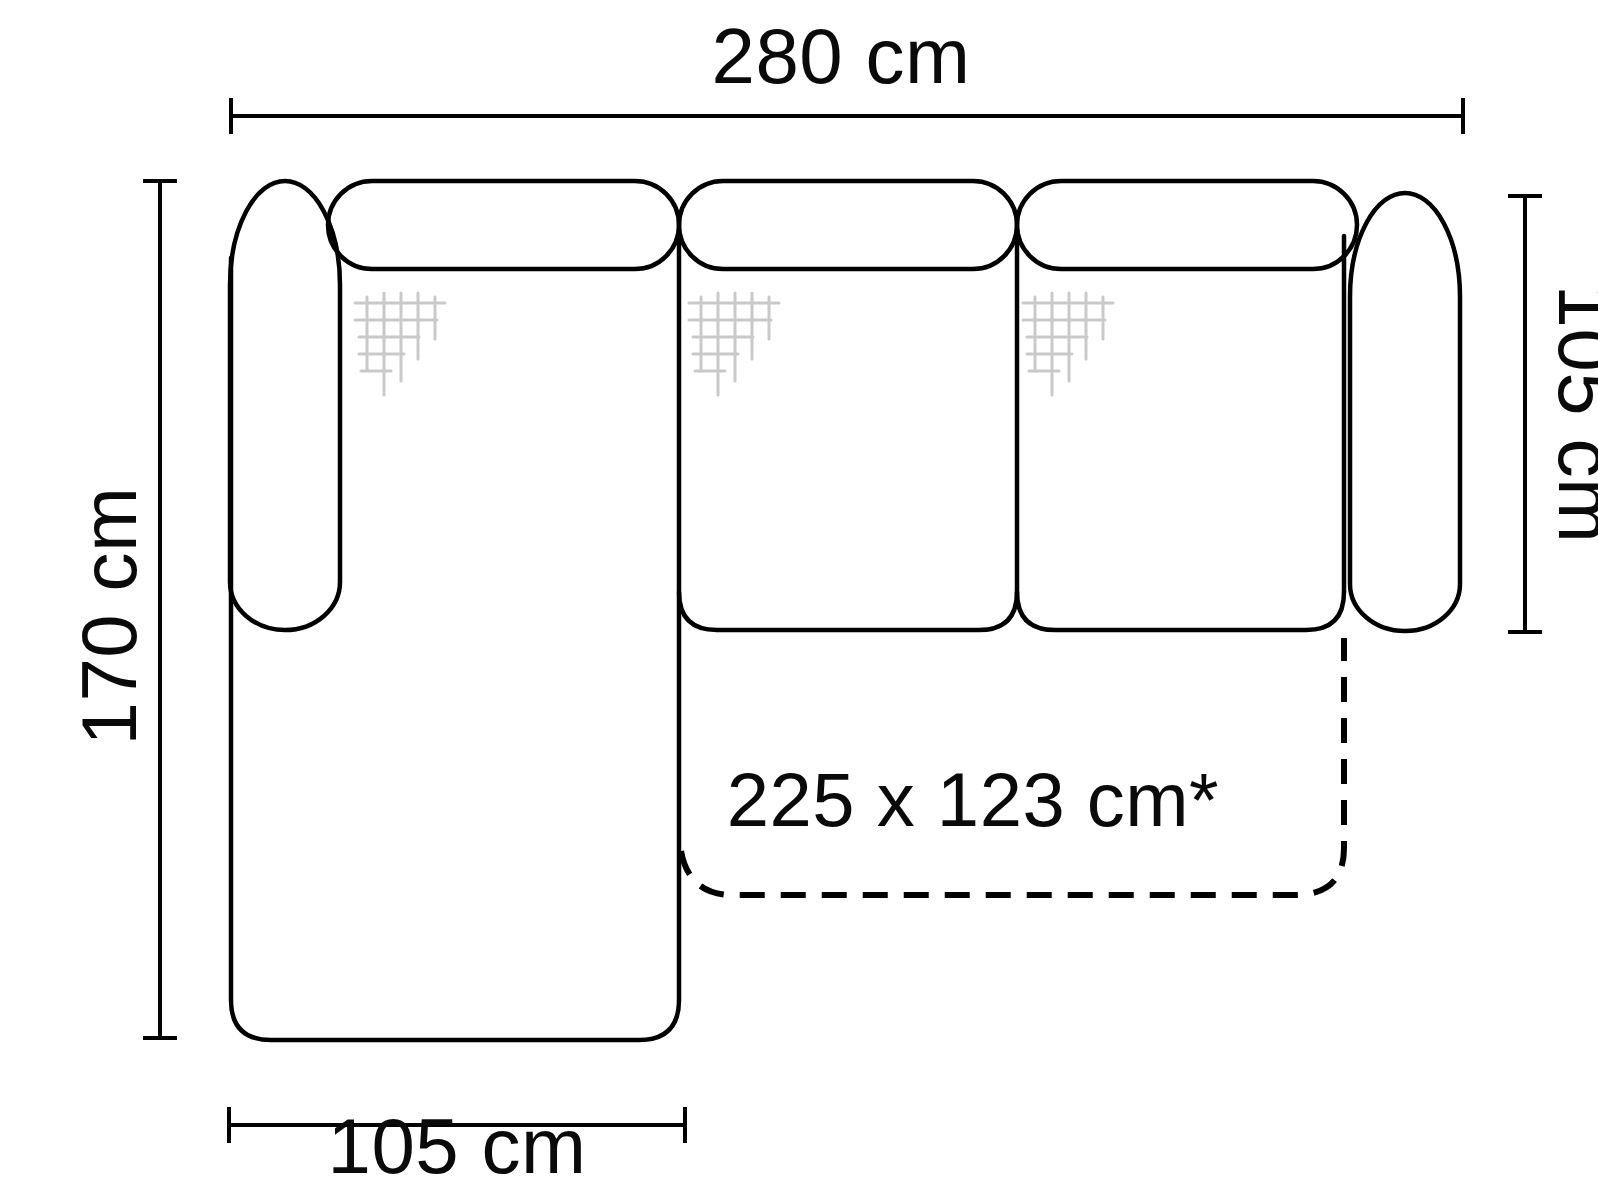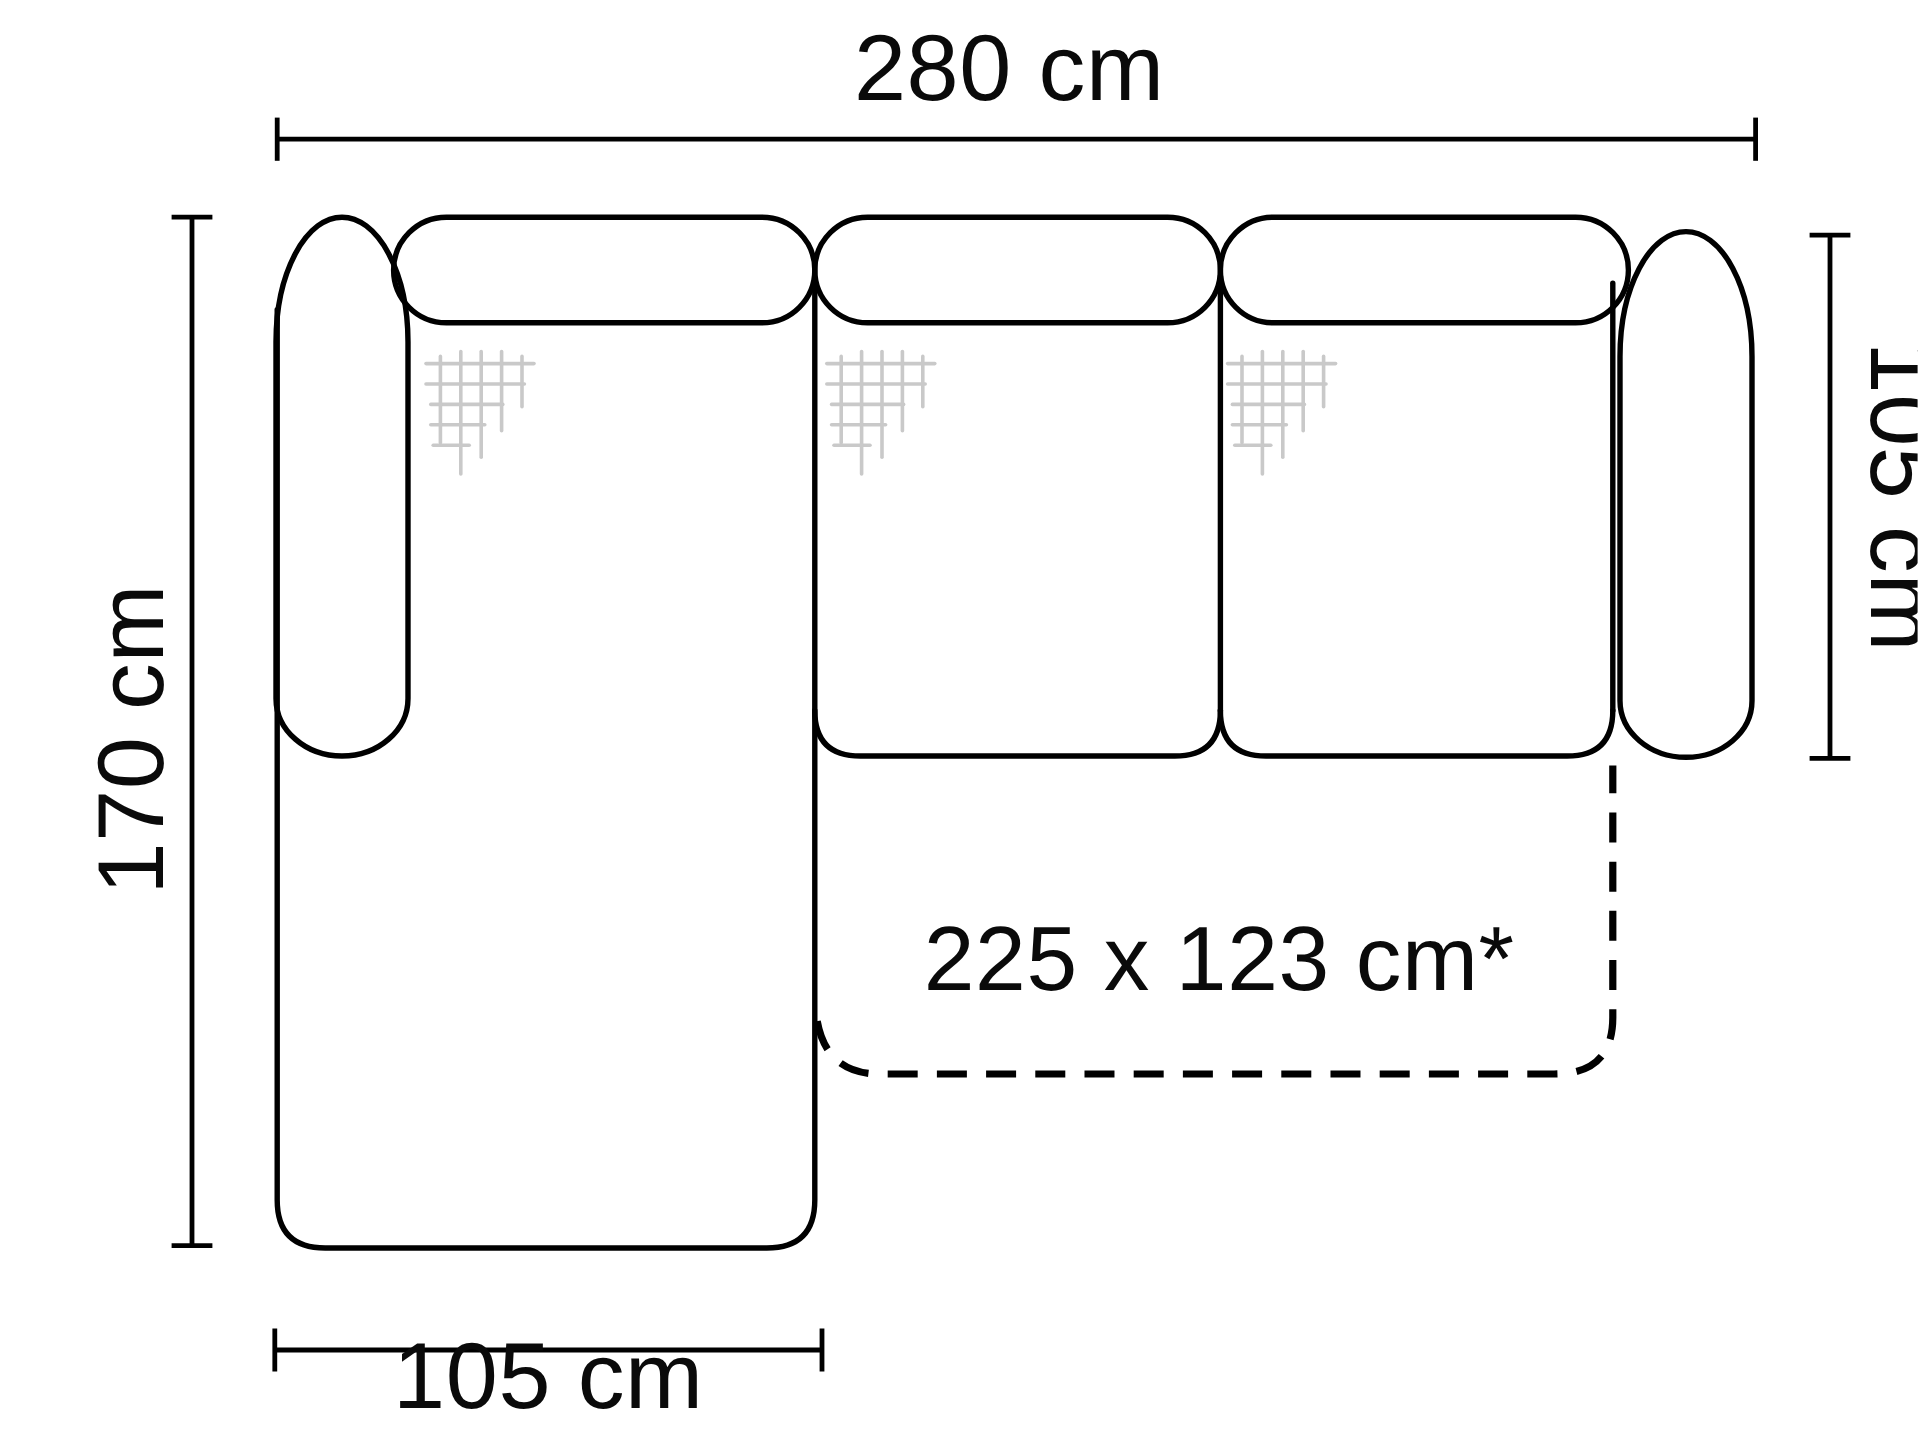--- a/index.html
+++ b/index.html
@@ -100,15 +100,15 @@
   </svg>
 
   <div class="dim-label" style="left:800px; top:56px;">280 cm</div>
 
   <div class="dim-label rot-ccw" style="left:68px; top:616px;">170 cm</div>
 
   <div class="dim-label rot-cw" style="left:1545px; top:414px;">105 cm</div>
 
   <div class="dim-label" style="left:416px; top:1146px;">105 cm</div>
 
-  <div class="dim-label bed-label" style="left:975px; top:800px;">225 x 123 cm*</div>
+  <div class="dim-label bed-label" style="left:932px; top:800px;">225 x 123 cm*</div>
 
 </div>
 
 </body></html>

